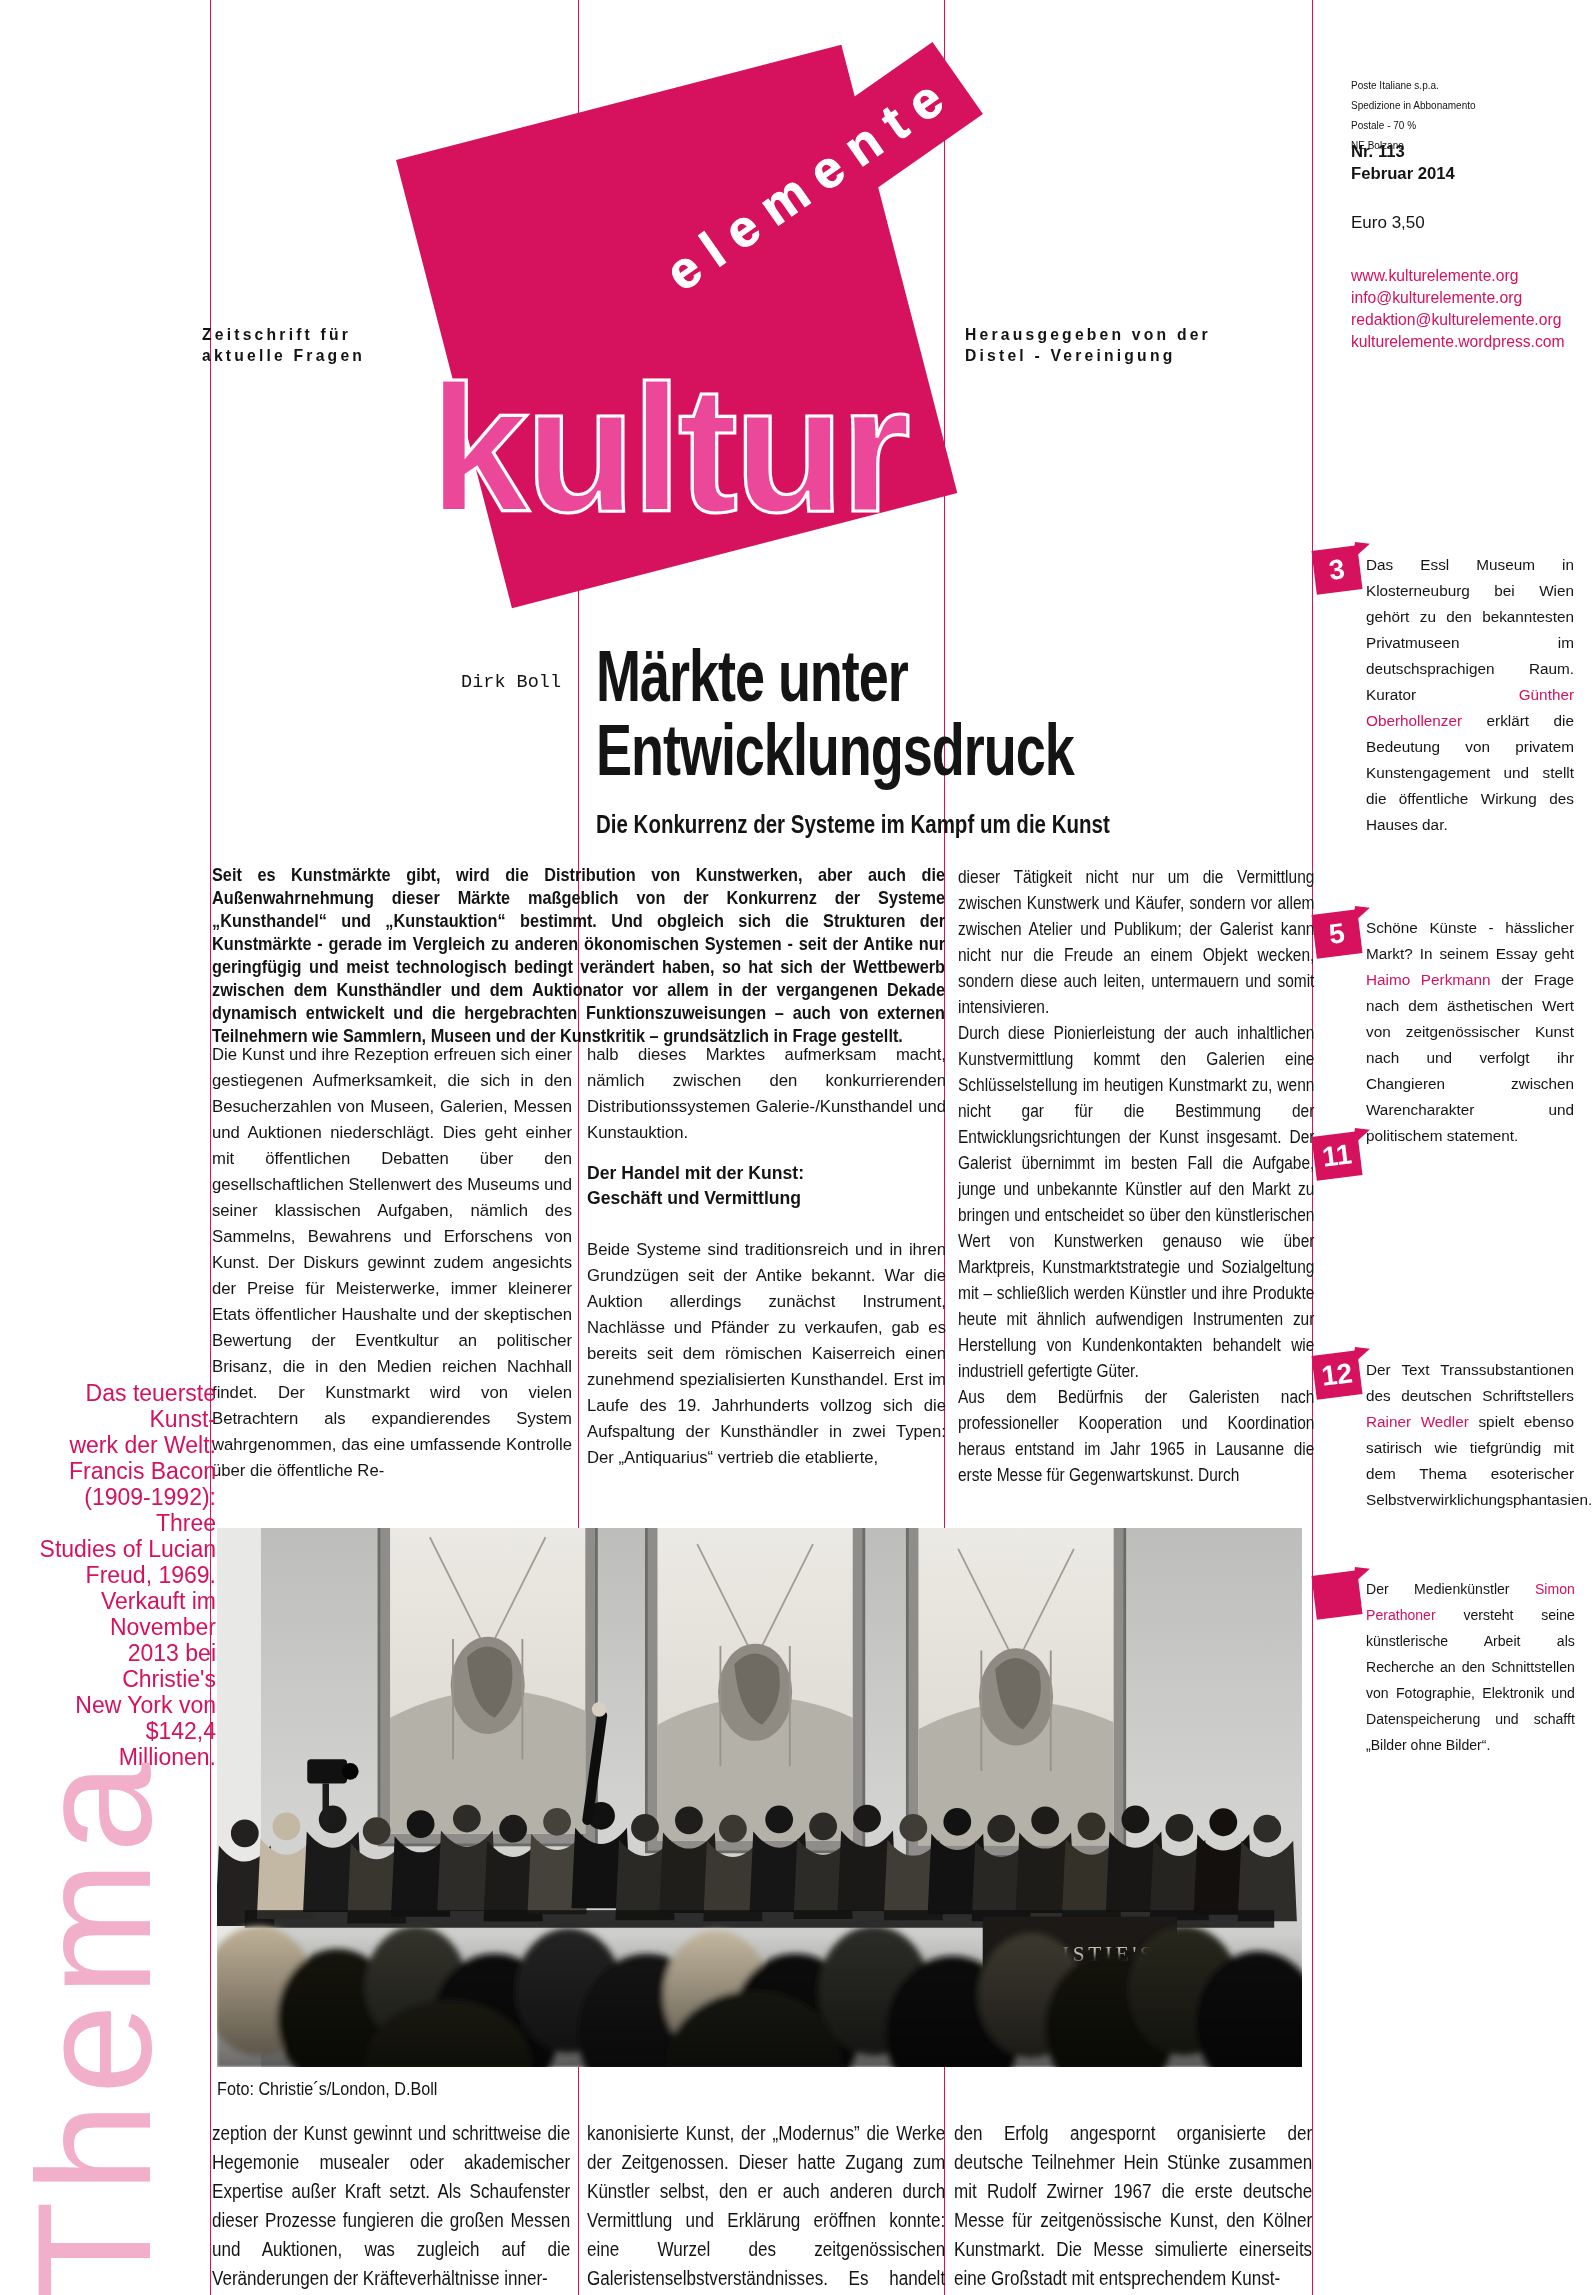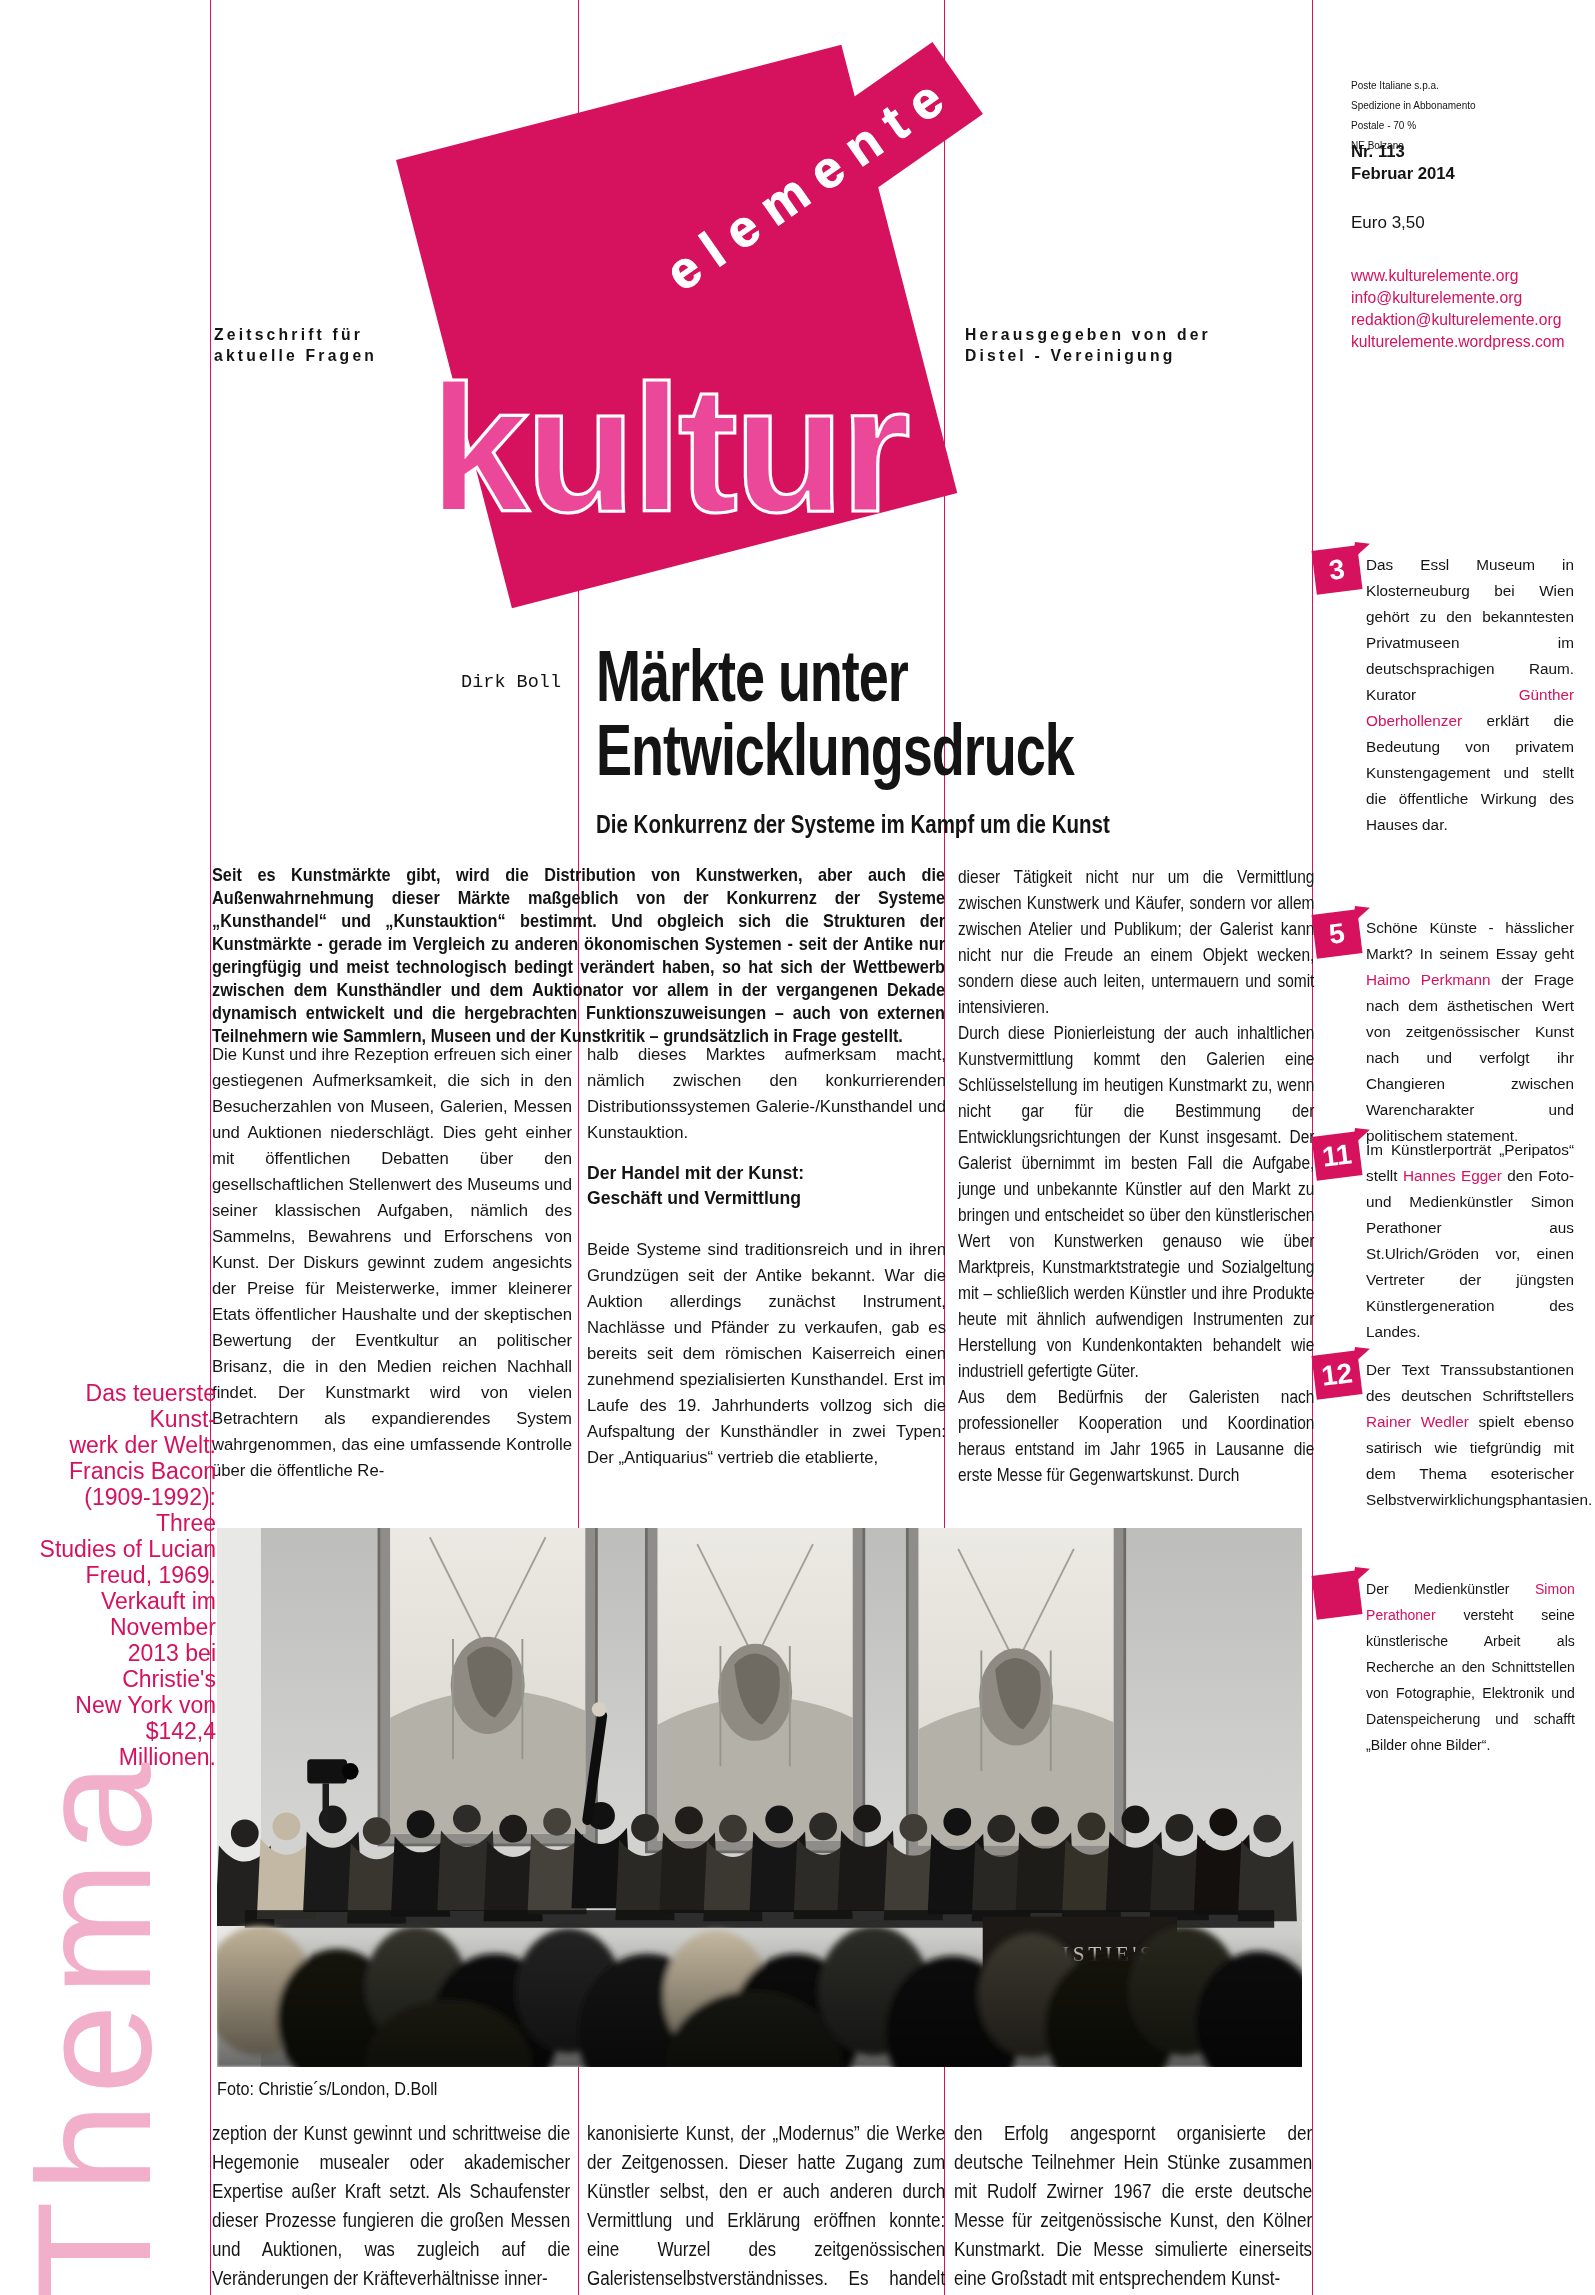--- a/index.html
+++ b/index.html
@@ -12,21 +12,21 @@
     width:1596px;height:2295px;
     background:#ffffff;
     font-family:"Liberation Sans",sans-serif;
     color:#141414;
     overflow:hidden;
   }
   .abs{position:absolute;}
   
   .vline{position:absolute;top:0;bottom:0;width:1.4px;background:var(--accent);z-index:1;}
   
-  .tagline{left:214px;top:324px;font-weight:bold;font-size:15.7px;line-height:21px;
+  .tagline{left:202px;top:324px;font-weight:bold;font-size:15.7px;line-height:21px;
     letter-spacing:3.2px;white-space:pre-line;z-index:3;}
   .publisher{left:965px;top:324px;font-weight:bold;font-size:15.7px;line-height:21px;
     letter-spacing:3.2px;white-space:pre-line;z-index:3;}
   .logo-quad{left:396px;top:160px;width:460px;height:463px;background:var(--accent);
     transform:rotate(-14.5deg);transform-origin:0 0;z-index:2;}
   .logo-band{left:662px;top:241px;width:361px;height:88px;background:var(--accent);
     transform:rotate(-35deg);transform-origin:0 50%;z-index:2;
     display:flex;align-items:center;justify-content:center;}
   .logo-band span{color:#fff;font-size:52px;font-weight:bold;letter-spacing:14px;
     -webkit-text-stroke:0.9px #fff;}
@@ -142,21 +142,20 @@
   <div class="sidetext" style="top:552px"><span>Das Essl Museum in Klosterneuburg bei Wien gehört zu den bekanntesten Privatmuseen im deutschsprachigen Raum. Kurator </span><span class="hl">Günther Oberhollenzer</span><span> erklärt die Bedeutung von privatem Kunstengagement und stellt die öffentliche Wirkung des Hauses dar.</span></div>
 
   <div class="badge" style="left:1314px;top:912px">
       <span>5</span>
     </div>
   <div class="sidetext" style="top:915px"><span>Schöne Künste - hässlicher Markt? In seinem Essay geht </span><span class="hl">Haimo Perkmann</span><span> der Frage nach dem ästhetischen Wert von zeitgenössischer Kunst nach und verfolgt ihr Changieren zwischen Warencharakter und politischem statement.</span></div>
 
   <div class="badge" style="left:1314px;top:1134px">
       <span>11</span>
     </div>
-  <div class="sidetext" style="top:1137px"><span>Im Künstlerporträt „Peripatos“ stellt </span><span class="hl">Hannes Egger</span><span> den Foto- und Medienkünstler Simon Perathoner aus St.Ulrich/Gröden vor, einen Vertreter der jüngsten Künstlergeneration des Landes.</span></div>
 
   <div class="badge" style="left:1314px;top:1353px">
       <span>12</span>
     </div>
   <div class="sidetext" style="top:1357px"><span>Der Text Transsubstantionen des deutschen Schriftstellers </span><span class="hl">Rainer Wedler</span><span> spielt ebenso satirisch wie tiefgründig mit dem Thema esoterischer Selbstverwirklichungsphantasien.</span></div>
 
   <div class="badge" style="left:1314px;top:1573px">
       <span></span>
     </div>
   <div class="sidetext cond2" style="top:1576px"><span>Der Medienkünstler </span><span class="hl">Simon Perathoner</span><span> versteht seine künstlerische Arbeit als Recherche an den Schnittstellen von Fotographie, Elektronik und Datenspeicherung und schafft „Bilder ohne Bilder“.</span></div>

